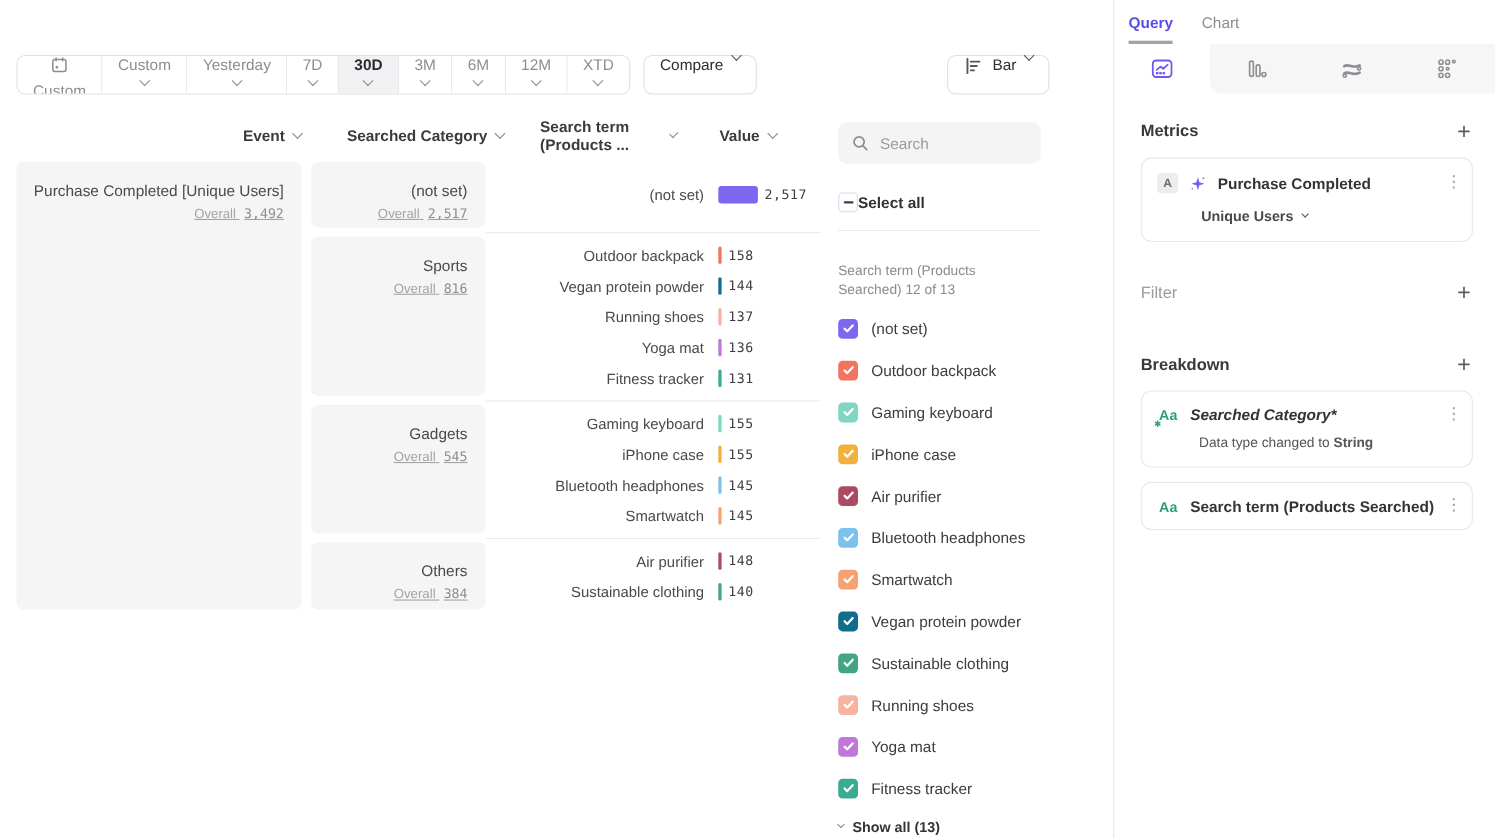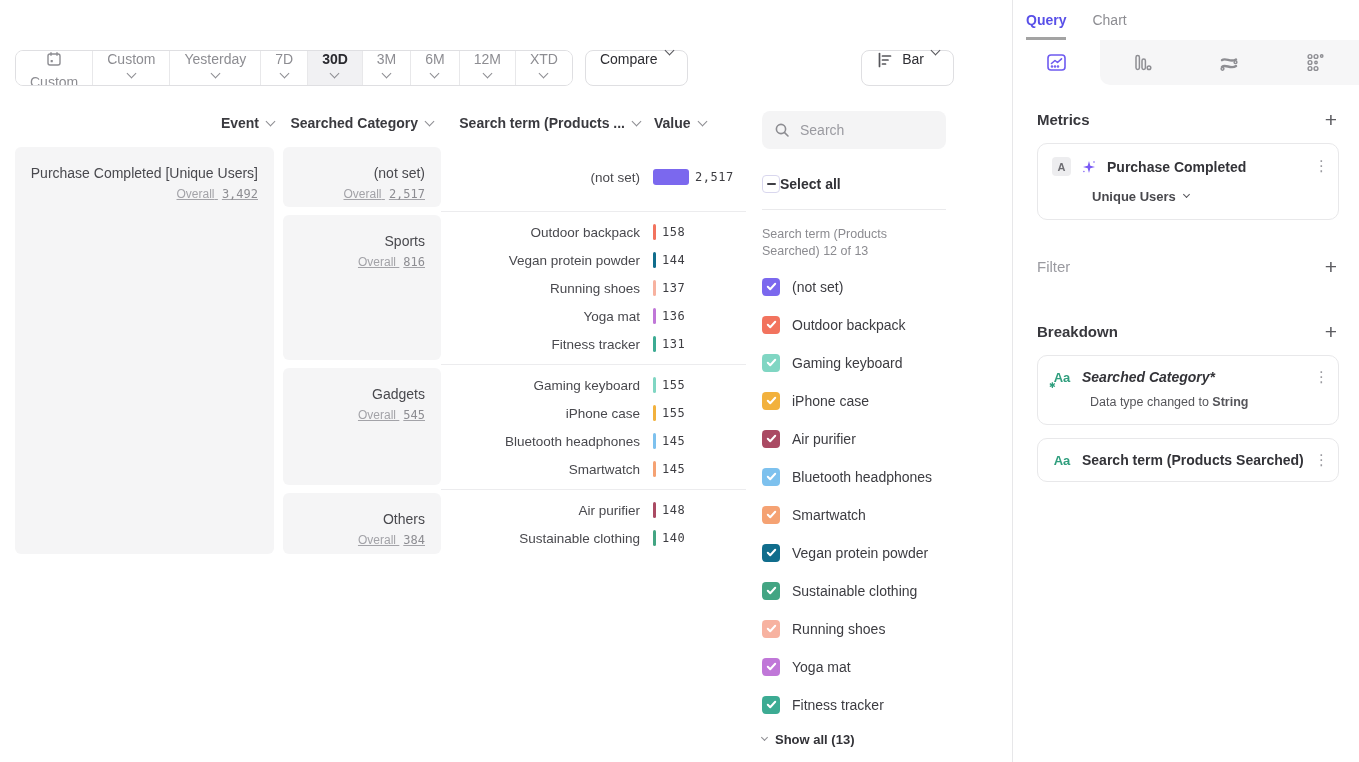--- a/index.html
+++ b/index.html
@@ -21,21 +21,21 @@
   .compare-btn { margin-left:12px; }
   .chart-type-btn { margin-left:auto; margin-right:58px; }
   .chev { display:inline-block; width:7px; height:7px; border-right:1.6px solid #8d8d92;
     border-bottom:1.6px solid #8d8d92; transform:rotate(45deg); margin-top:-4px; }
   .chev.dark { border-color:#55555a; }
   .chev.sm { width:5px; height:5px; }
 
   
   .content-row { display:flex; align-items:flex-start; padding-left:15px; margin-top:25px; }
   .table-area { width:731px; }
-  .t-head { display:flex; align-items:center; height:24px; margin-bottom:8px; font-size:14px; font-weight:600; color:#3a3a3f; }
+  .t-head { display:flex; align-items:center; height:24px; margin-bottom:8px; font-size:14px; font-weight:600; color:#3a3a3f;gap:25px; }
   .h { display:flex; align-items:center; justify-content:flex-end; gap:8px; cursor:pointer; }
   .h-event { width:259px; }
   .h-cat   { width:167px; padding-right:8px; }
   .h-term  { flex:1; }
   .h-value { width:106px; justify-content:flex-start; padding-left:14px; }
   .t-body { display:flex; }
   .event-col { width:259px; display:flex; }
   .card { background:#f5f5f6; border-radius:6px; text-align:right; padding:17px 16px 0 8px; }
   .event-card { flex:1; margin:4px 0; cursor:pointer; }
   .cell-name { font-size:14px; color:#49494e; line-height:1.3; }
@@ -57,21 +57,21 @@
   .filter-panel { width:184px; margin-left:16px; }
   .search-box { display:flex; align-items:center; gap:10px; height:38px; background:#f4f4f5;
     border-radius:8px; padding:0 12px; cursor:text; }
   .search-box .ph { font-size:14px; color:#9a9aa0; }
   .select-all { display:flex; align-items:center; gap:0; margin-top:26px; cursor:pointer; }
   .select-all .label { font-size:14px; font-weight:700; color:#323237; }
   .cbox { width:18px; height:18px; border-radius:4px; flex:none; display:flex; align-items:center; justify-content:center; }
   .cbox.indeterminate { background:#fff; border:1px solid #d9d7ee; }
   .dash { width:9px; height:2px; background:#3e3e44; border-radius:1px; }
   .panel-divider { border-bottom:1px solid #eaeaec; margin-top:16px; }
-  .list-label { margin-top:16px; font-size:12.5px; line-height:1.35; color:#8b8b90; width:150px; }
+  .list-label { margin-top:28px; font-size:12.5px; line-height:1.35; color:#8b8b90; width:150px; }
   .check-list { margin-top:8px; }
   .check-item { display:flex; align-items:center; gap:12px; height:38px; cursor:pointer; }
   .check-item .check-label { font-size:14px; color:#3c3c41; }
   .show-all { display:flex; align-items:center; gap:8px; margin-top:8px; cursor:pointer; }
   .show-all .label { font-size:13px; font-weight:600; color:#323237; }
 
   
   .sidebar { flex:1; display:flex; flex-direction:column; }
   .sb-tabs { display:flex; gap:26px; padding:12px 0 0 13px; height:40px; }
   .sb-tab { font-size:14px; color:#8d8d92; cursor:pointer; padding-bottom:9px; }

